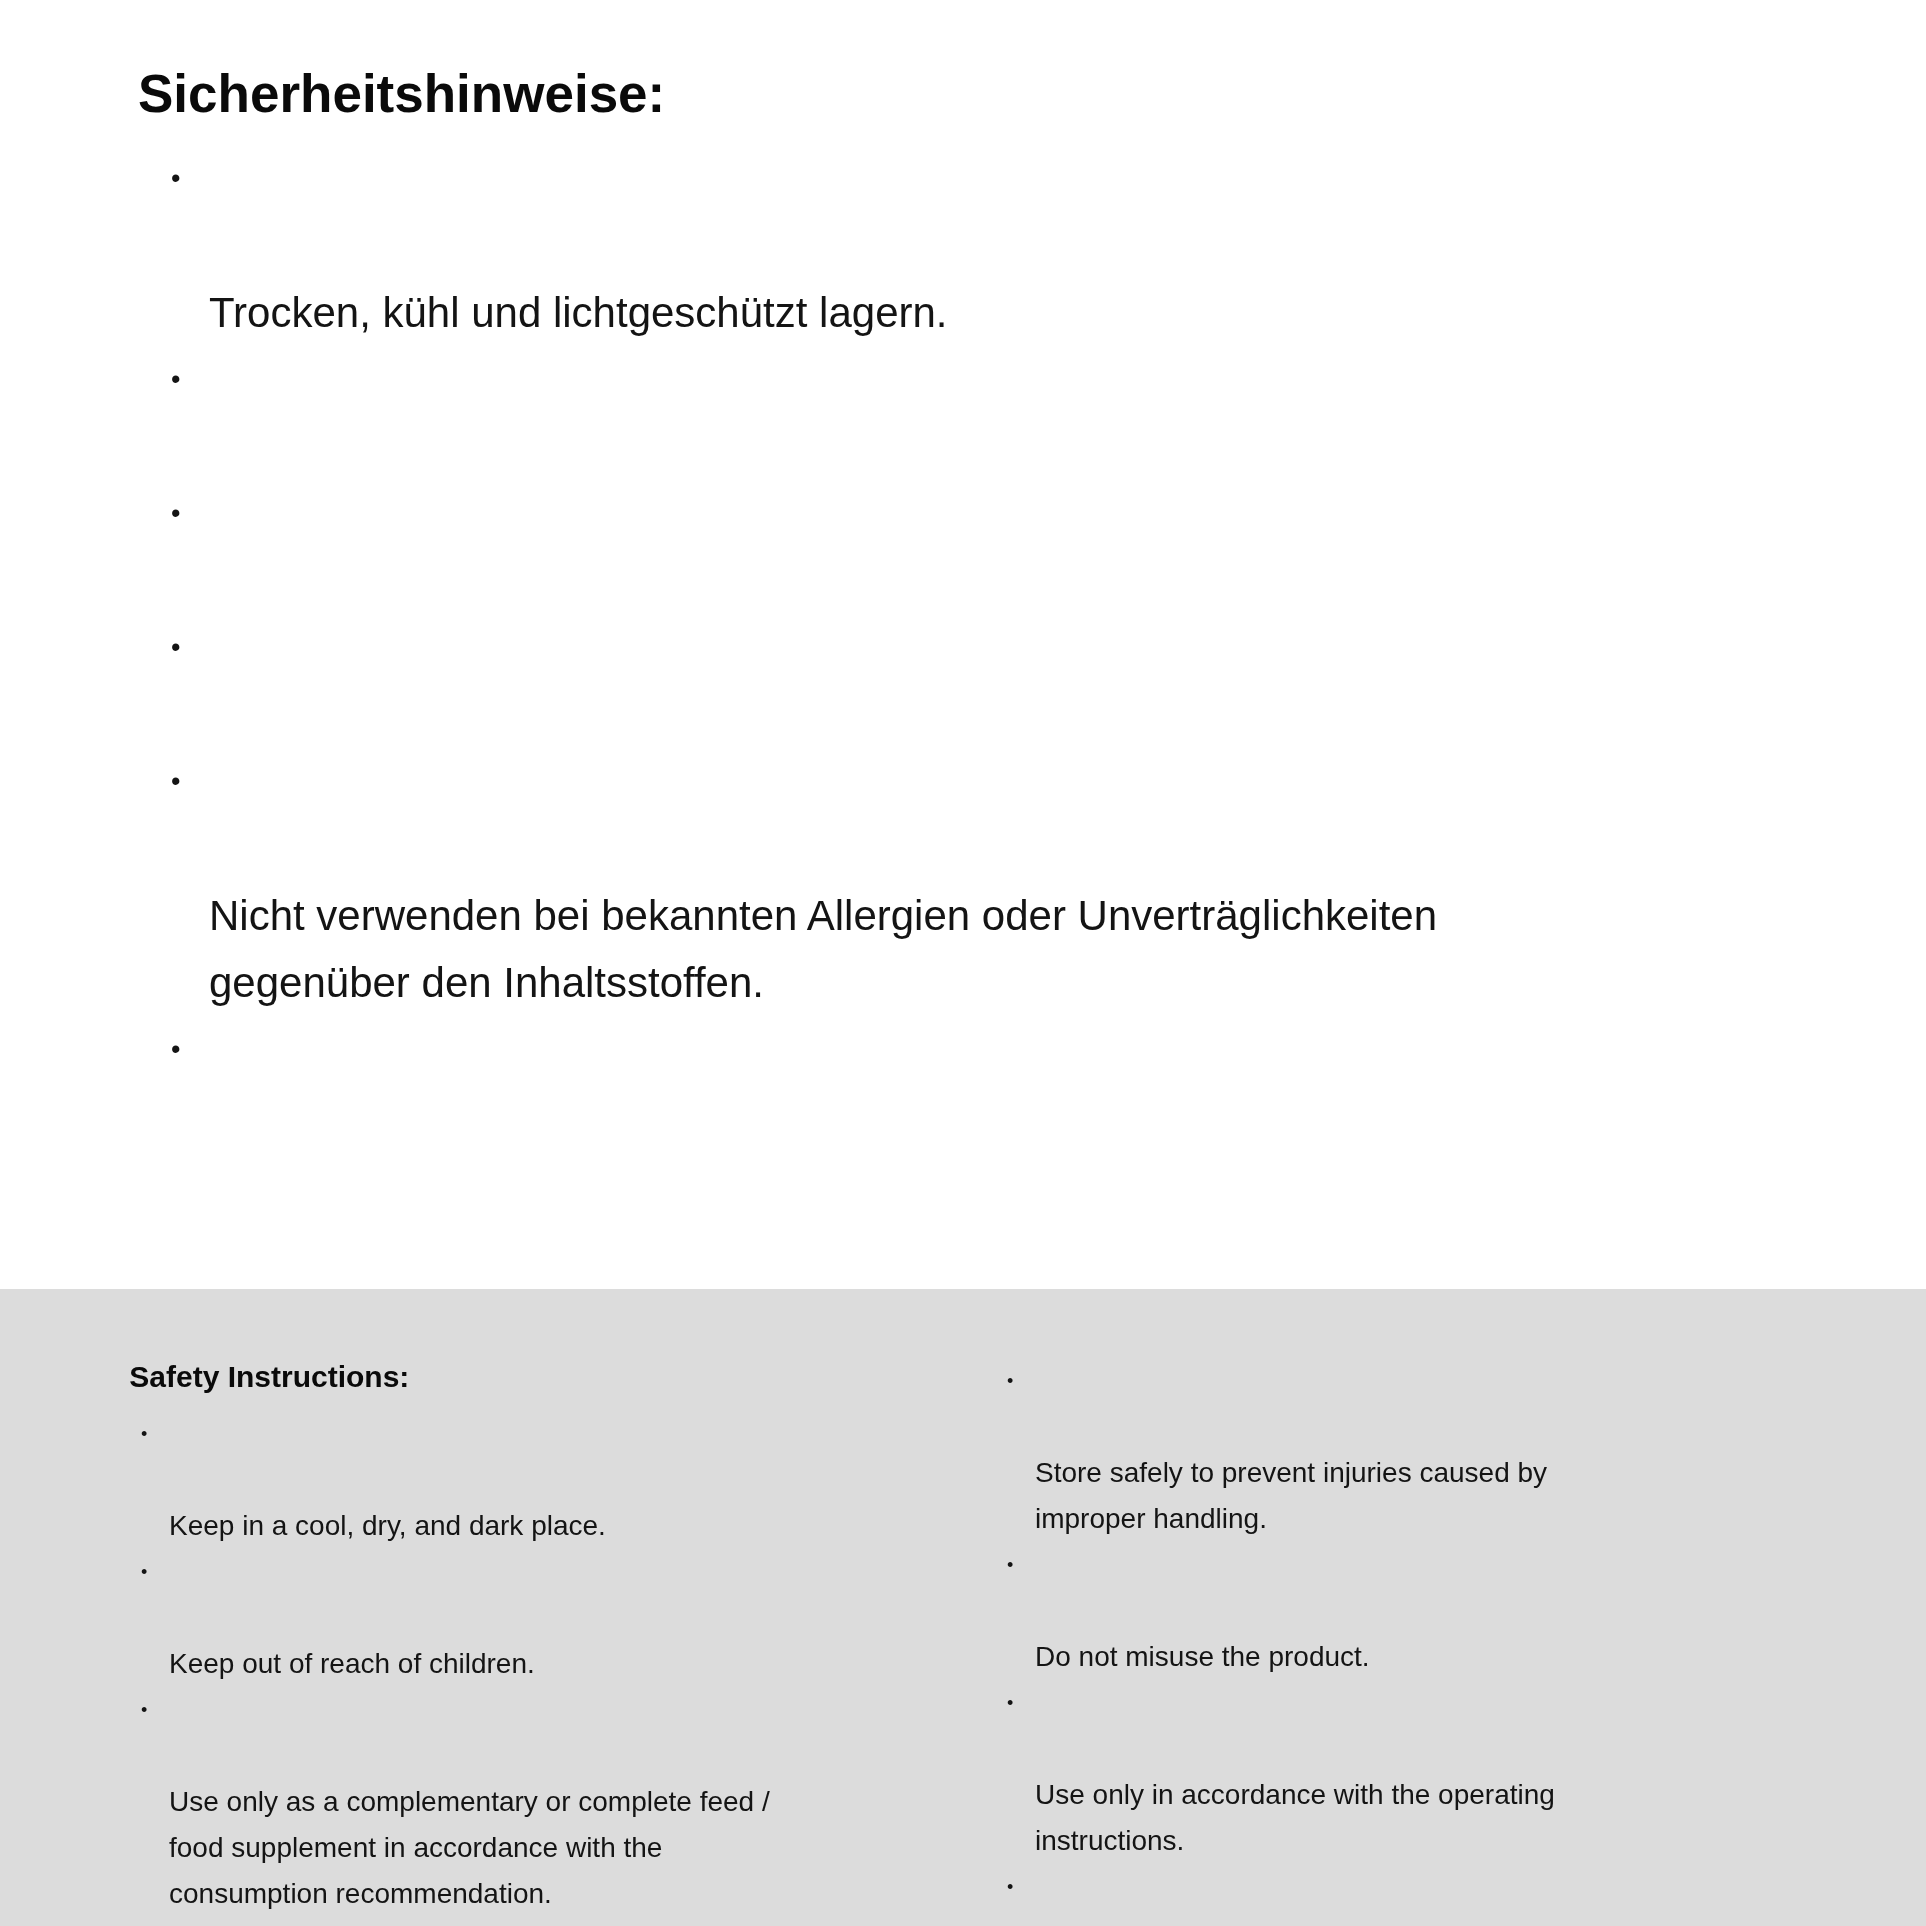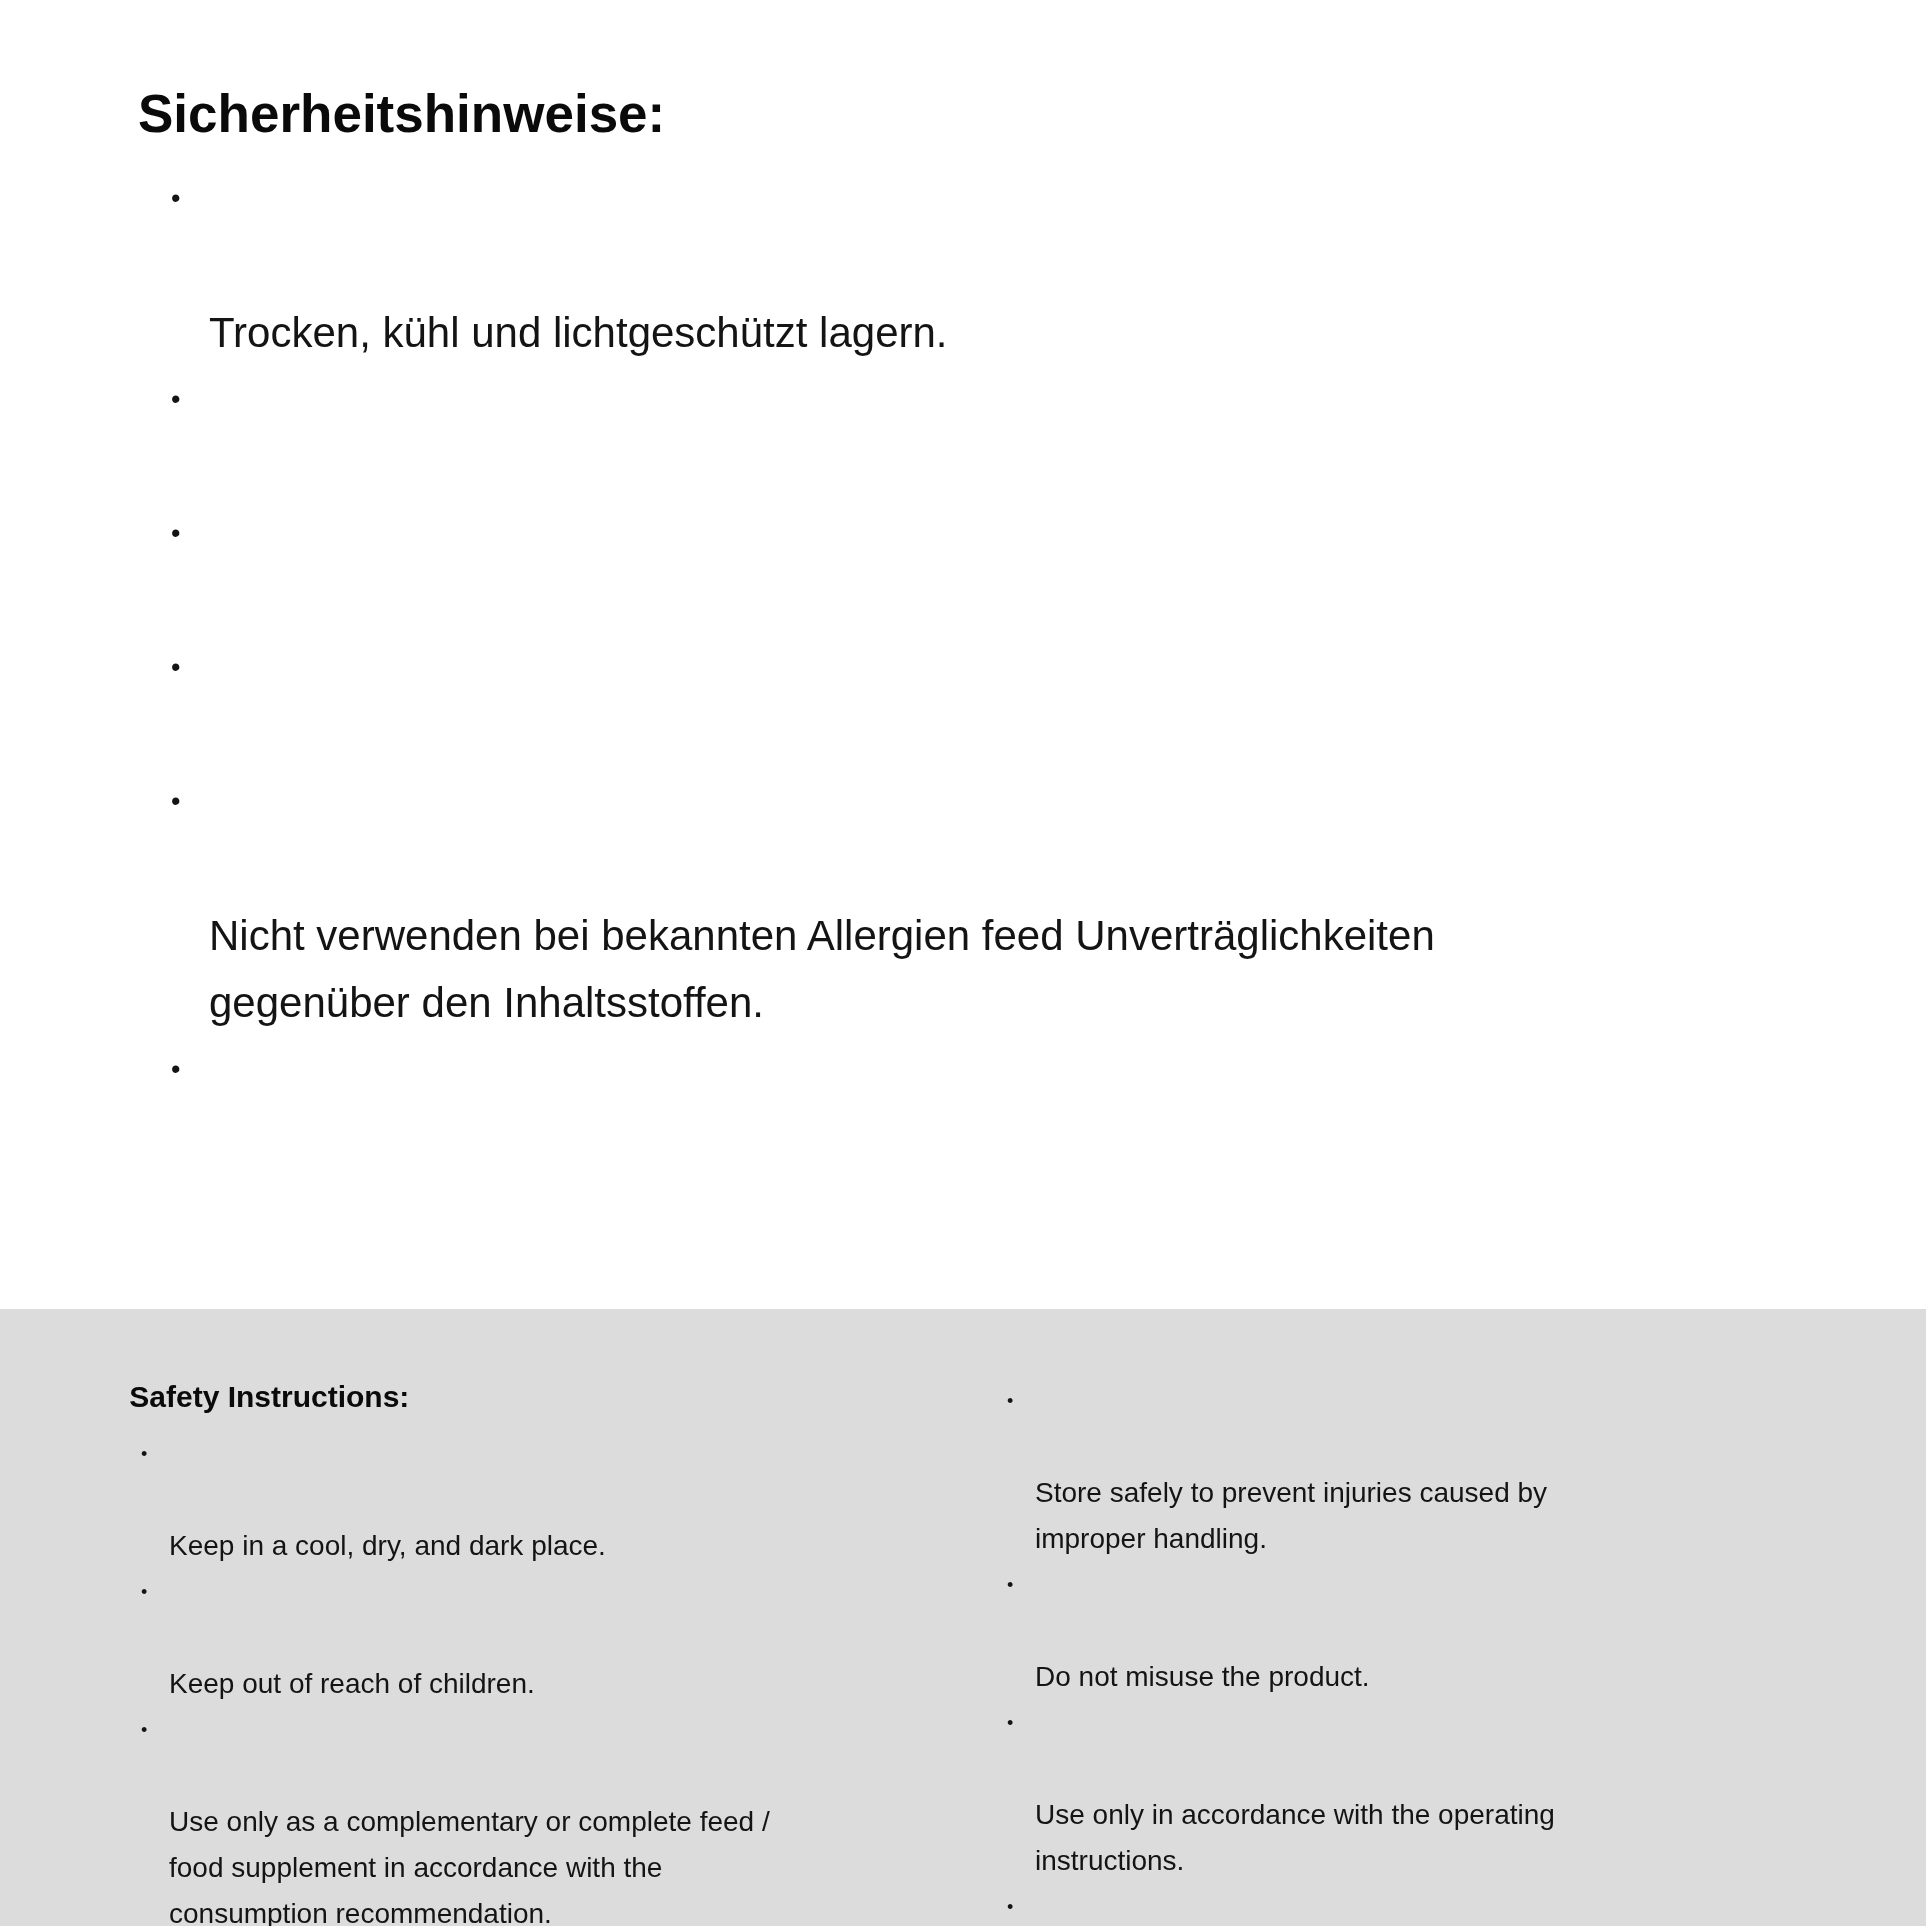--- a/index.html
+++ b/index.html
@@ -14,21 +14,20 @@
   }
   .page { width: 1926px; height: 1926px; position: relative; }
 
   
   .de-section {
     box-sizing: border-box;
     height: 1289px;
     padding: 62px 77px 0 138px;
     background: #ffffff;
     overflow: hidden;
-    margin-top: 20px;
   }
   .de-title {
     margin: 0 0 19px 0;
     font-size: 53px;
     font-weight: bold;
     line-height: 1.2;
     color: #0a0a0a;
   }
   .de-list .item {
     position: relative;
@@ -105,21 +104,21 @@
         <div class="item">
           <span class="bullet">•</span>
         </div>
 
         <div class="item">
           <span class="bullet">•</span>
         </div>
 
         <div class="item">
           <span class="bullet">•</span>
-          <span class="txt">Nicht verwenden bei bekannten Allergien feed Unverträglichkeiten
+          <span class="txt">Nicht verwenden bei bekannten Allergien oder Unverträglichkeiten
 gegenüber den Inhaltsstoffen.</span>
         </div>
 
         <div class="item">
           <span class="bullet">•</span>
           
         </div>
 
       </div>
   </section>

